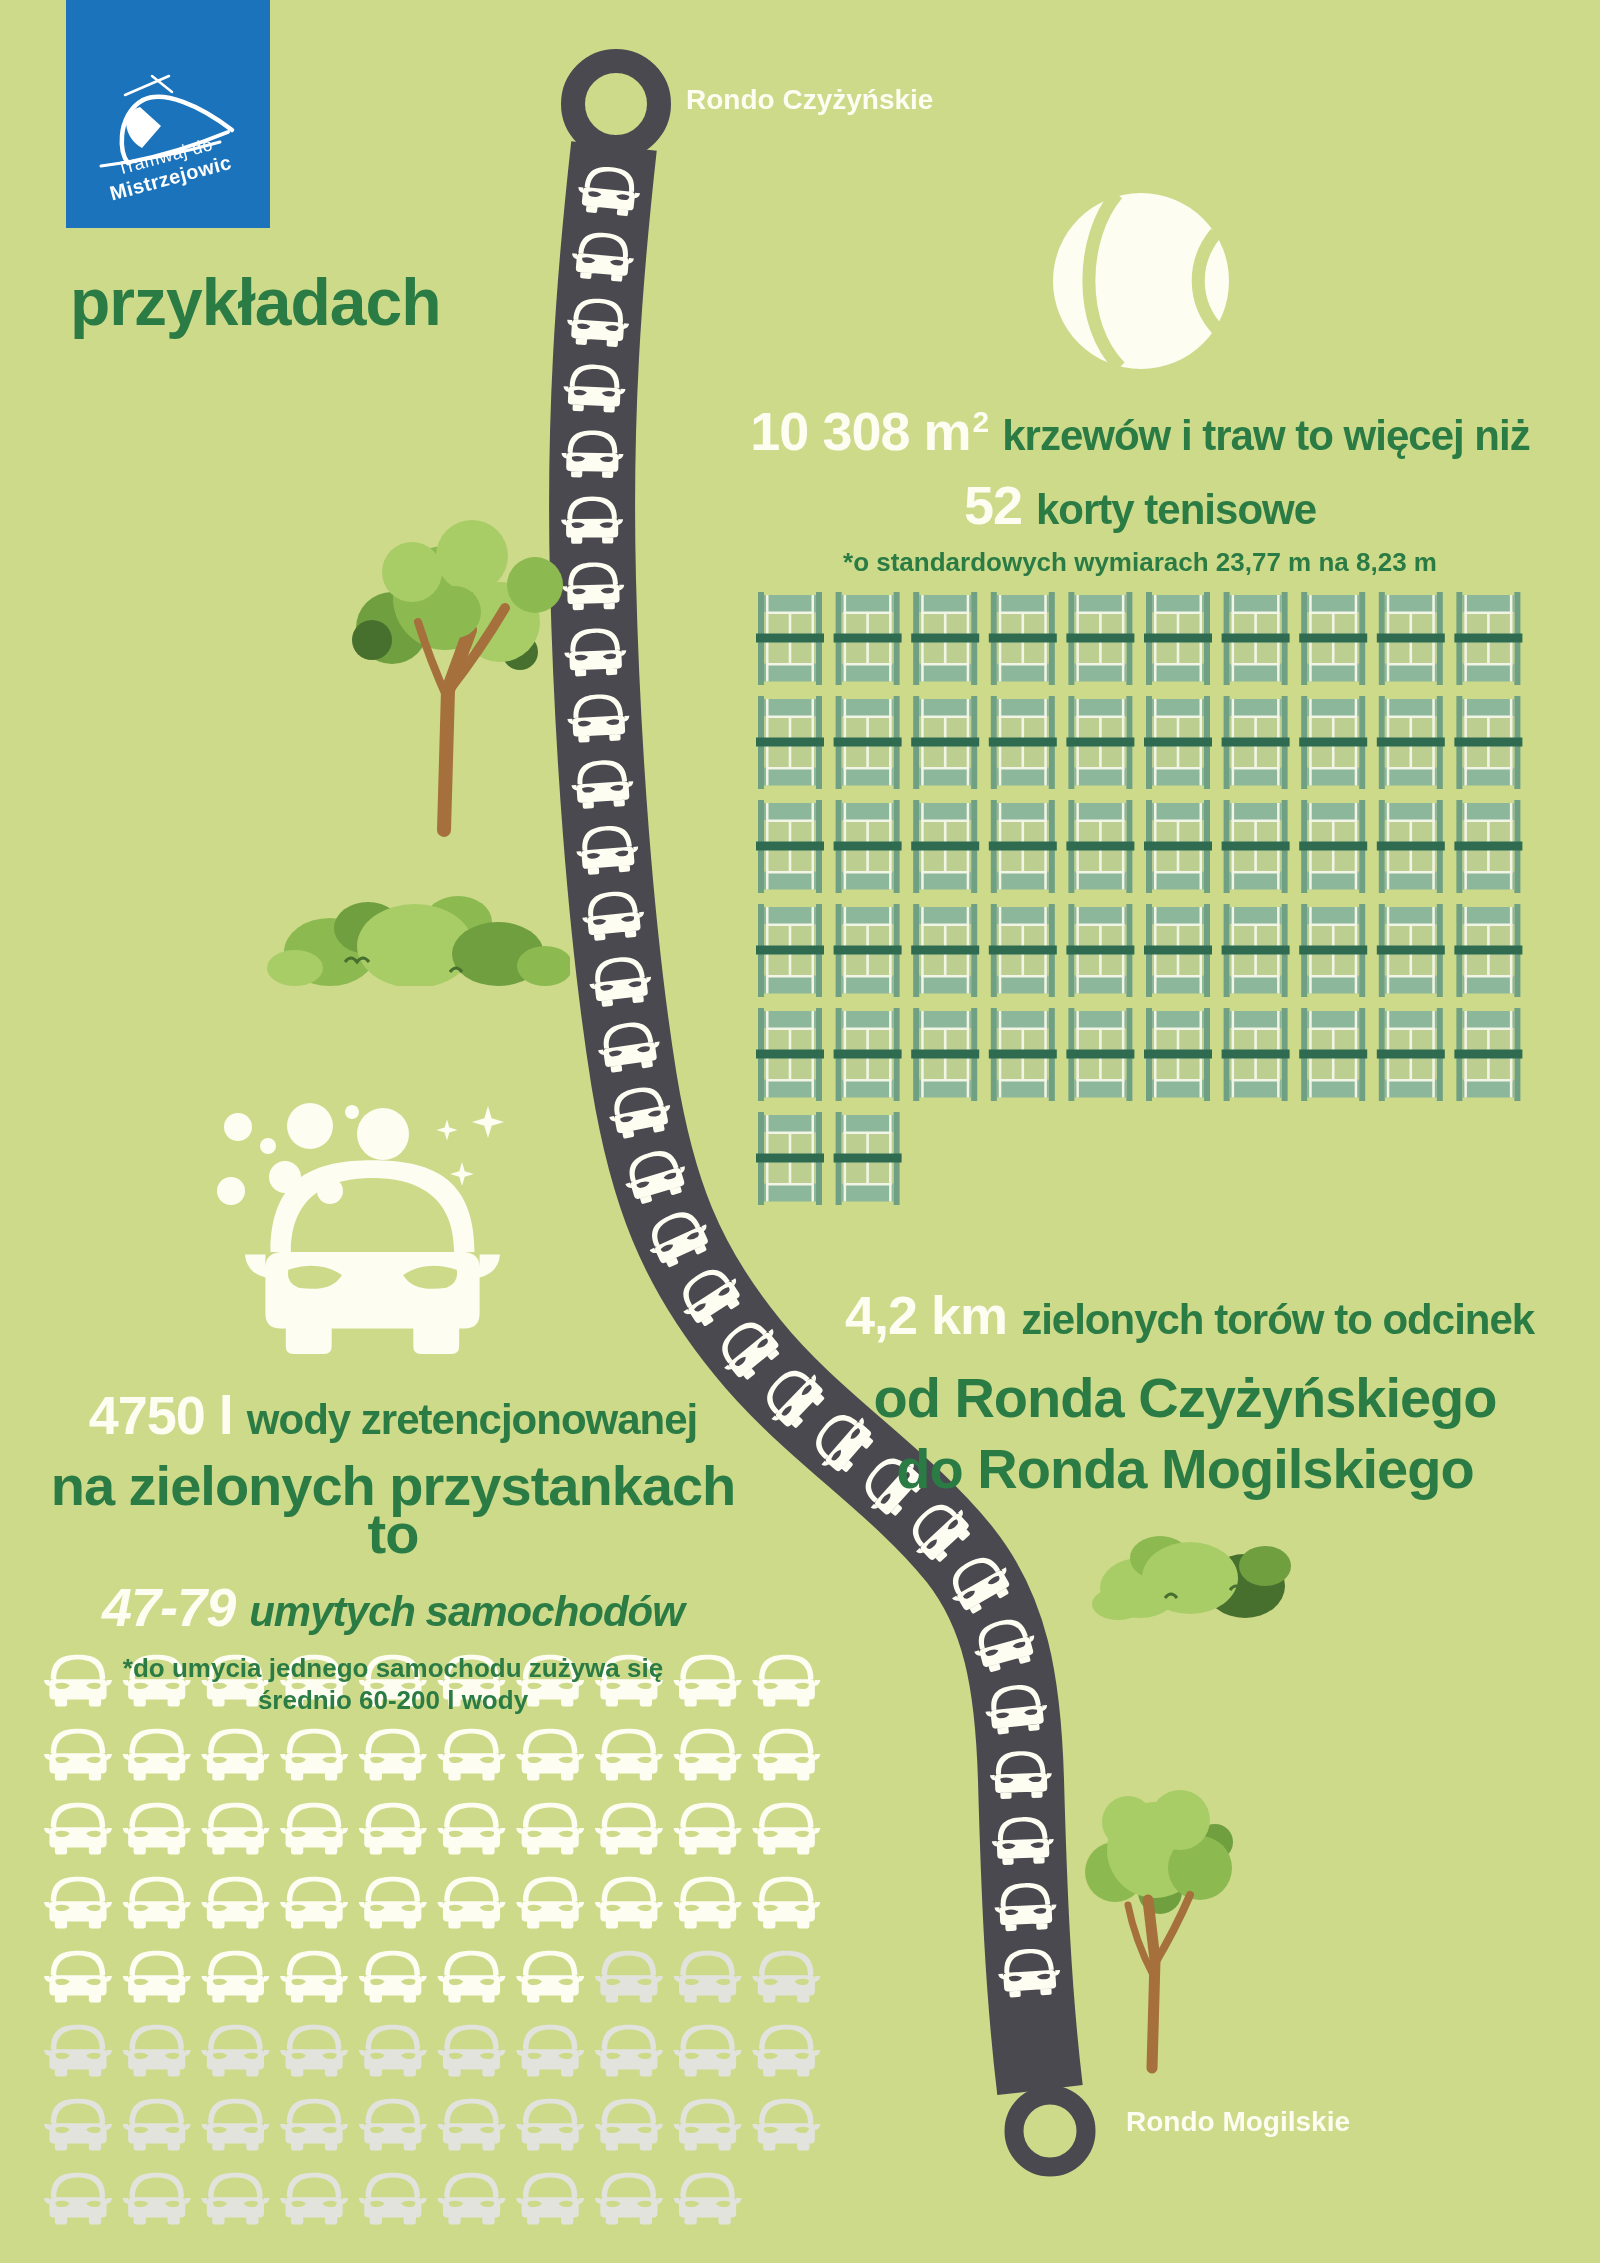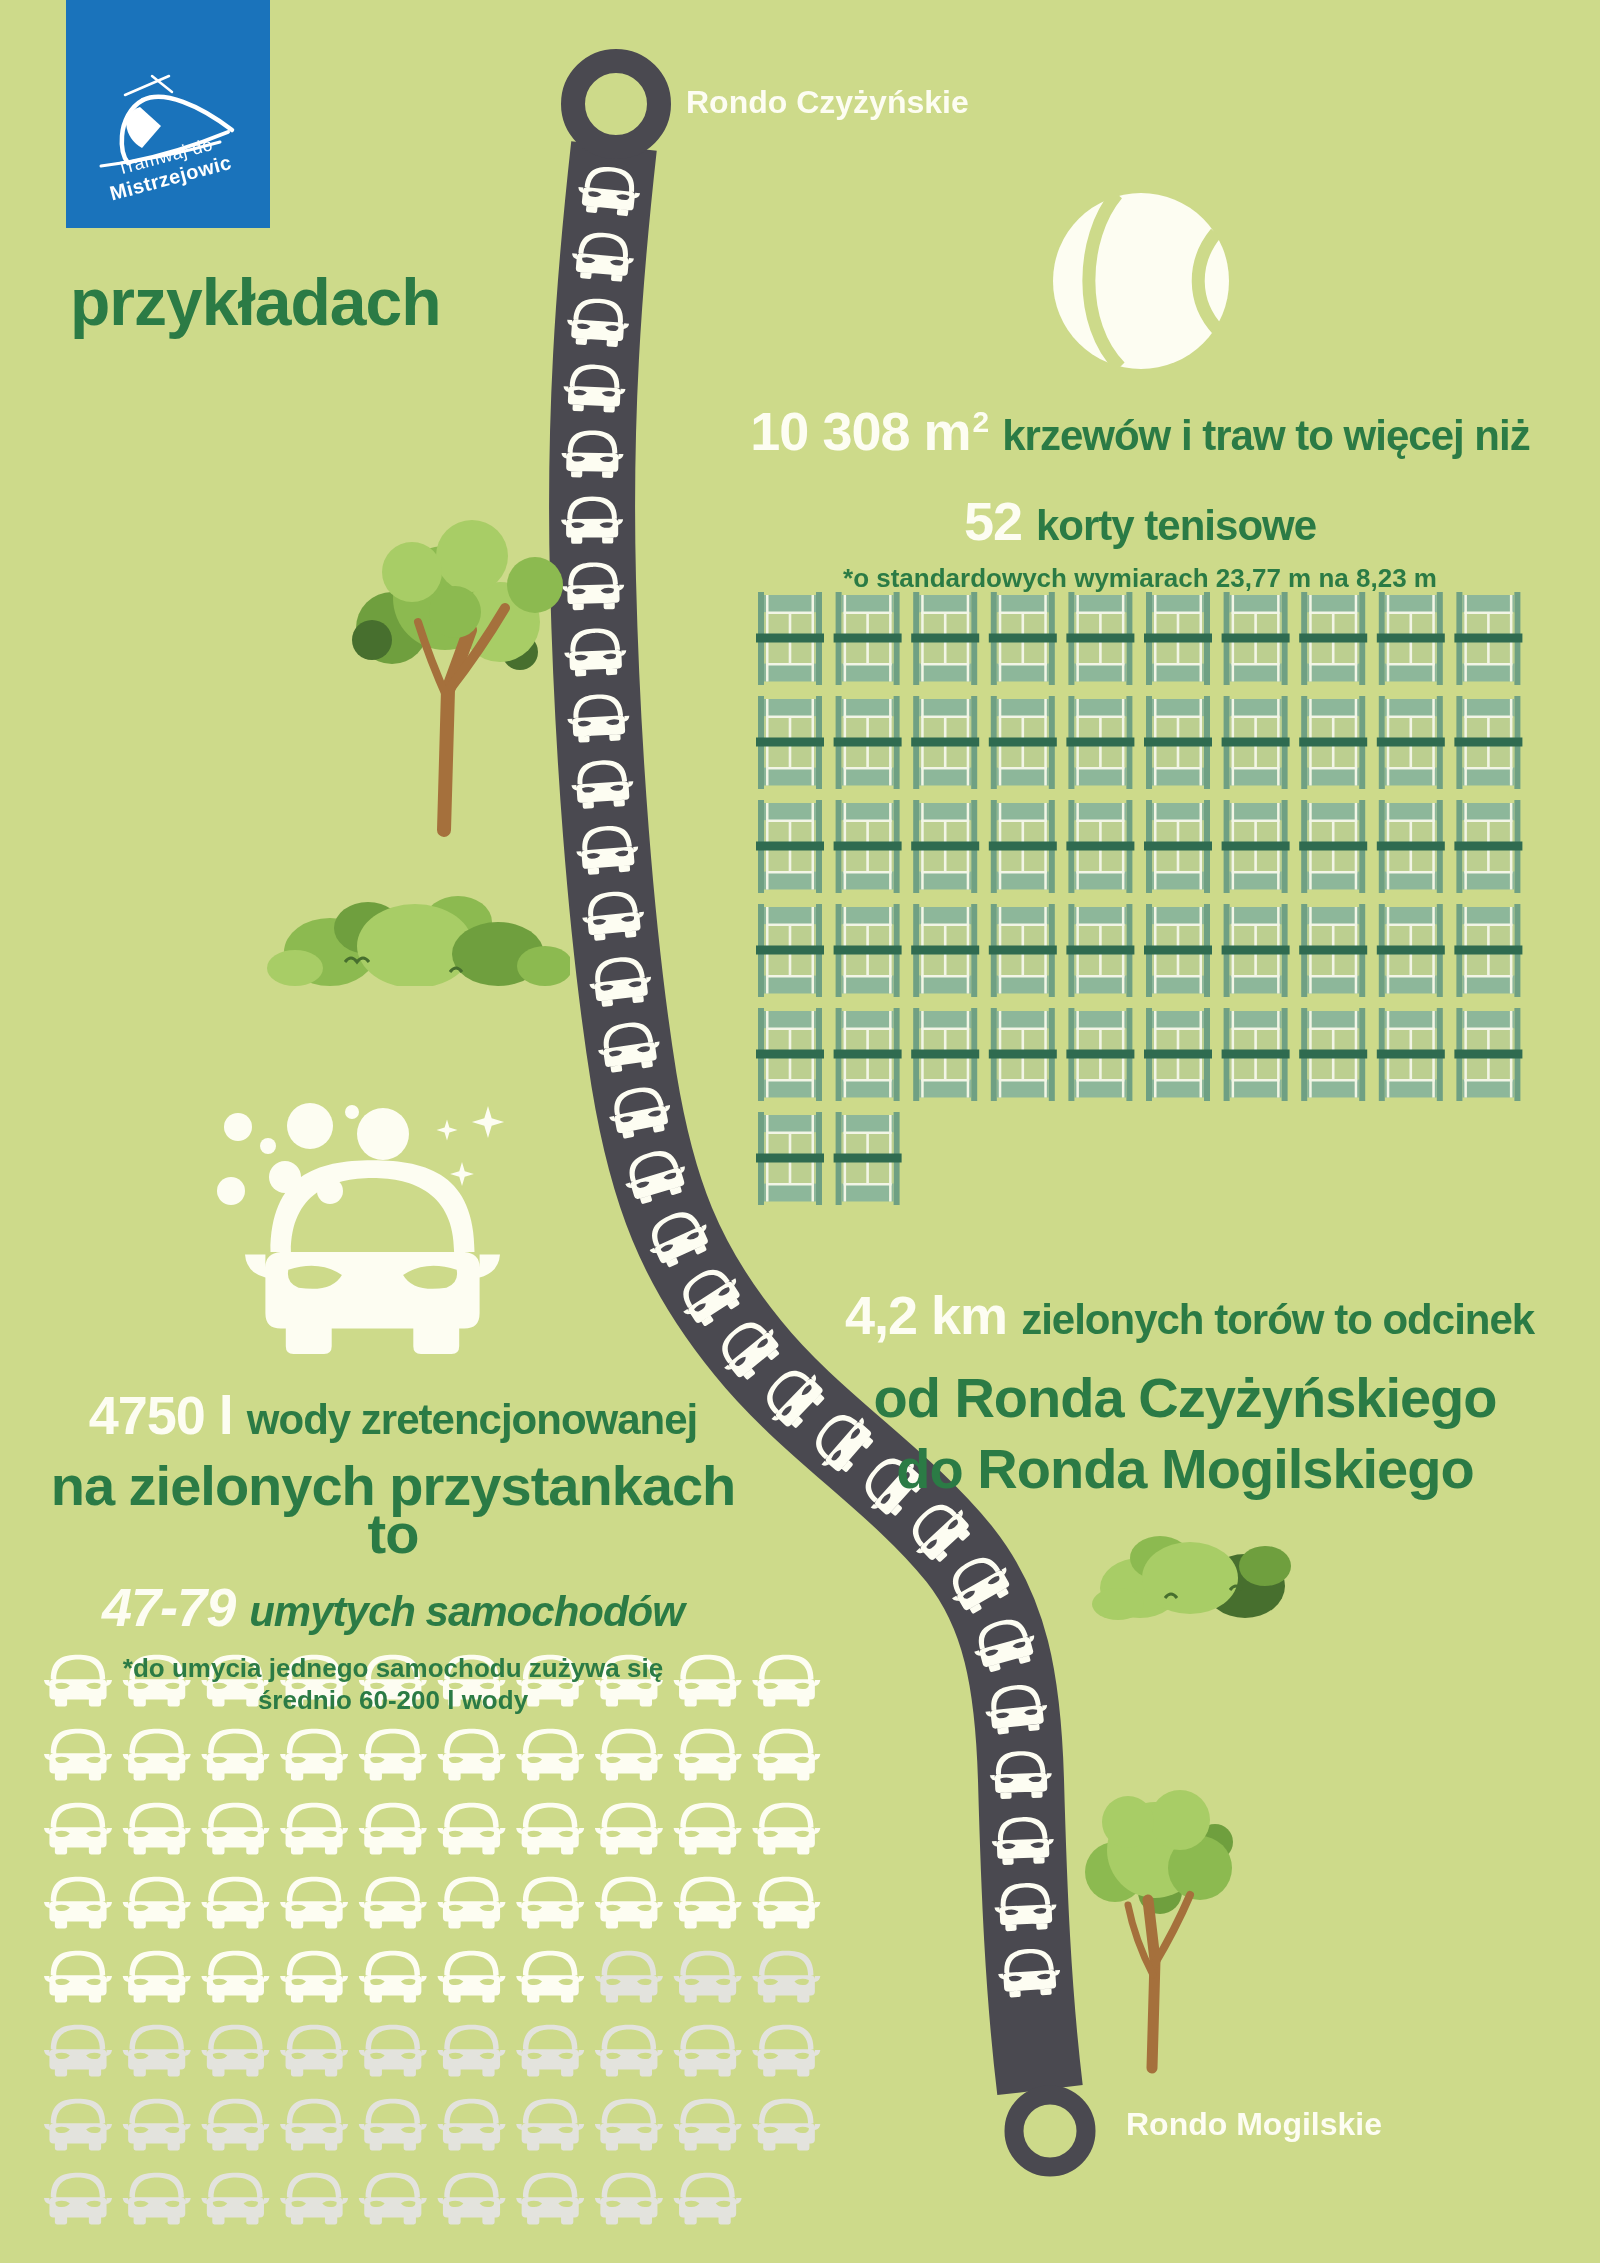--- a/index.html
+++ b/index.html
@@ -30,40 +30,40 @@
   
   .title{
     position:absolute;left:70px;top:262px;
     font-size:66px;line-height:80px;font-weight:700;
     color:var(--text_green,#2b7b45);
     letter-spacing:-1px;
   }
 
   
   .rondo{
-    position:absolute;font-size:32px;font-weight:700;
+    position:absolute;font-size:28px;font-weight:700;
     color:var(--text_white,#fdfdf2);white-space:nowrap;
   }
   .rondo-top{left:686px;top:84px;}
   .rondo-bottom{left:1126px;top:2106px;}
 
   
   .stat{position:absolute;text-align:center;color:var(--text_green,#2b7b45);}
   .line{white-space:nowrap;text-align:center;}
   .num{
     font-size:54px;font-weight:700;letter-spacing:-1px;
     color:var(--text_white,#fdfdf2);margin-right:14px;
   }
   .num sup{font-size:30px;vertical-align:18px;margin-left:2px;}
   .gtxt{font-size:42px;font-weight:700;letter-spacing:-1px;color:var(--text_green,#2b7b45);}
   .gline{font-size:56px;font-weight:700;letter-spacing:-1px;line-height:48px;}
   .foot{font-size:26px;font-weight:700;line-height:32px;}
 
   .stat1{left:705px;top:400px;width:870px;}
-  .stat1 .l2{margin-top:28px;}
+  .stat1 .l2{margin-top:12px;}
   .stat1 .foot{margin-top:10px;text-align:center;}
 
   .stat3{left:845px;top:1284px;width:680px;}
   .stat3 .l2{margin-top:28px;}
   .stat3 .l3{margin-top:23px;}
 
   .stat2{left:48px;top:1384px;width:690px;}
   .stat2 .l2{margin-top:16px;}
   .stat2 .l3{margin-top:18px;font-style:italic;}
   .stat2 .foot{margin-top:14px;}

